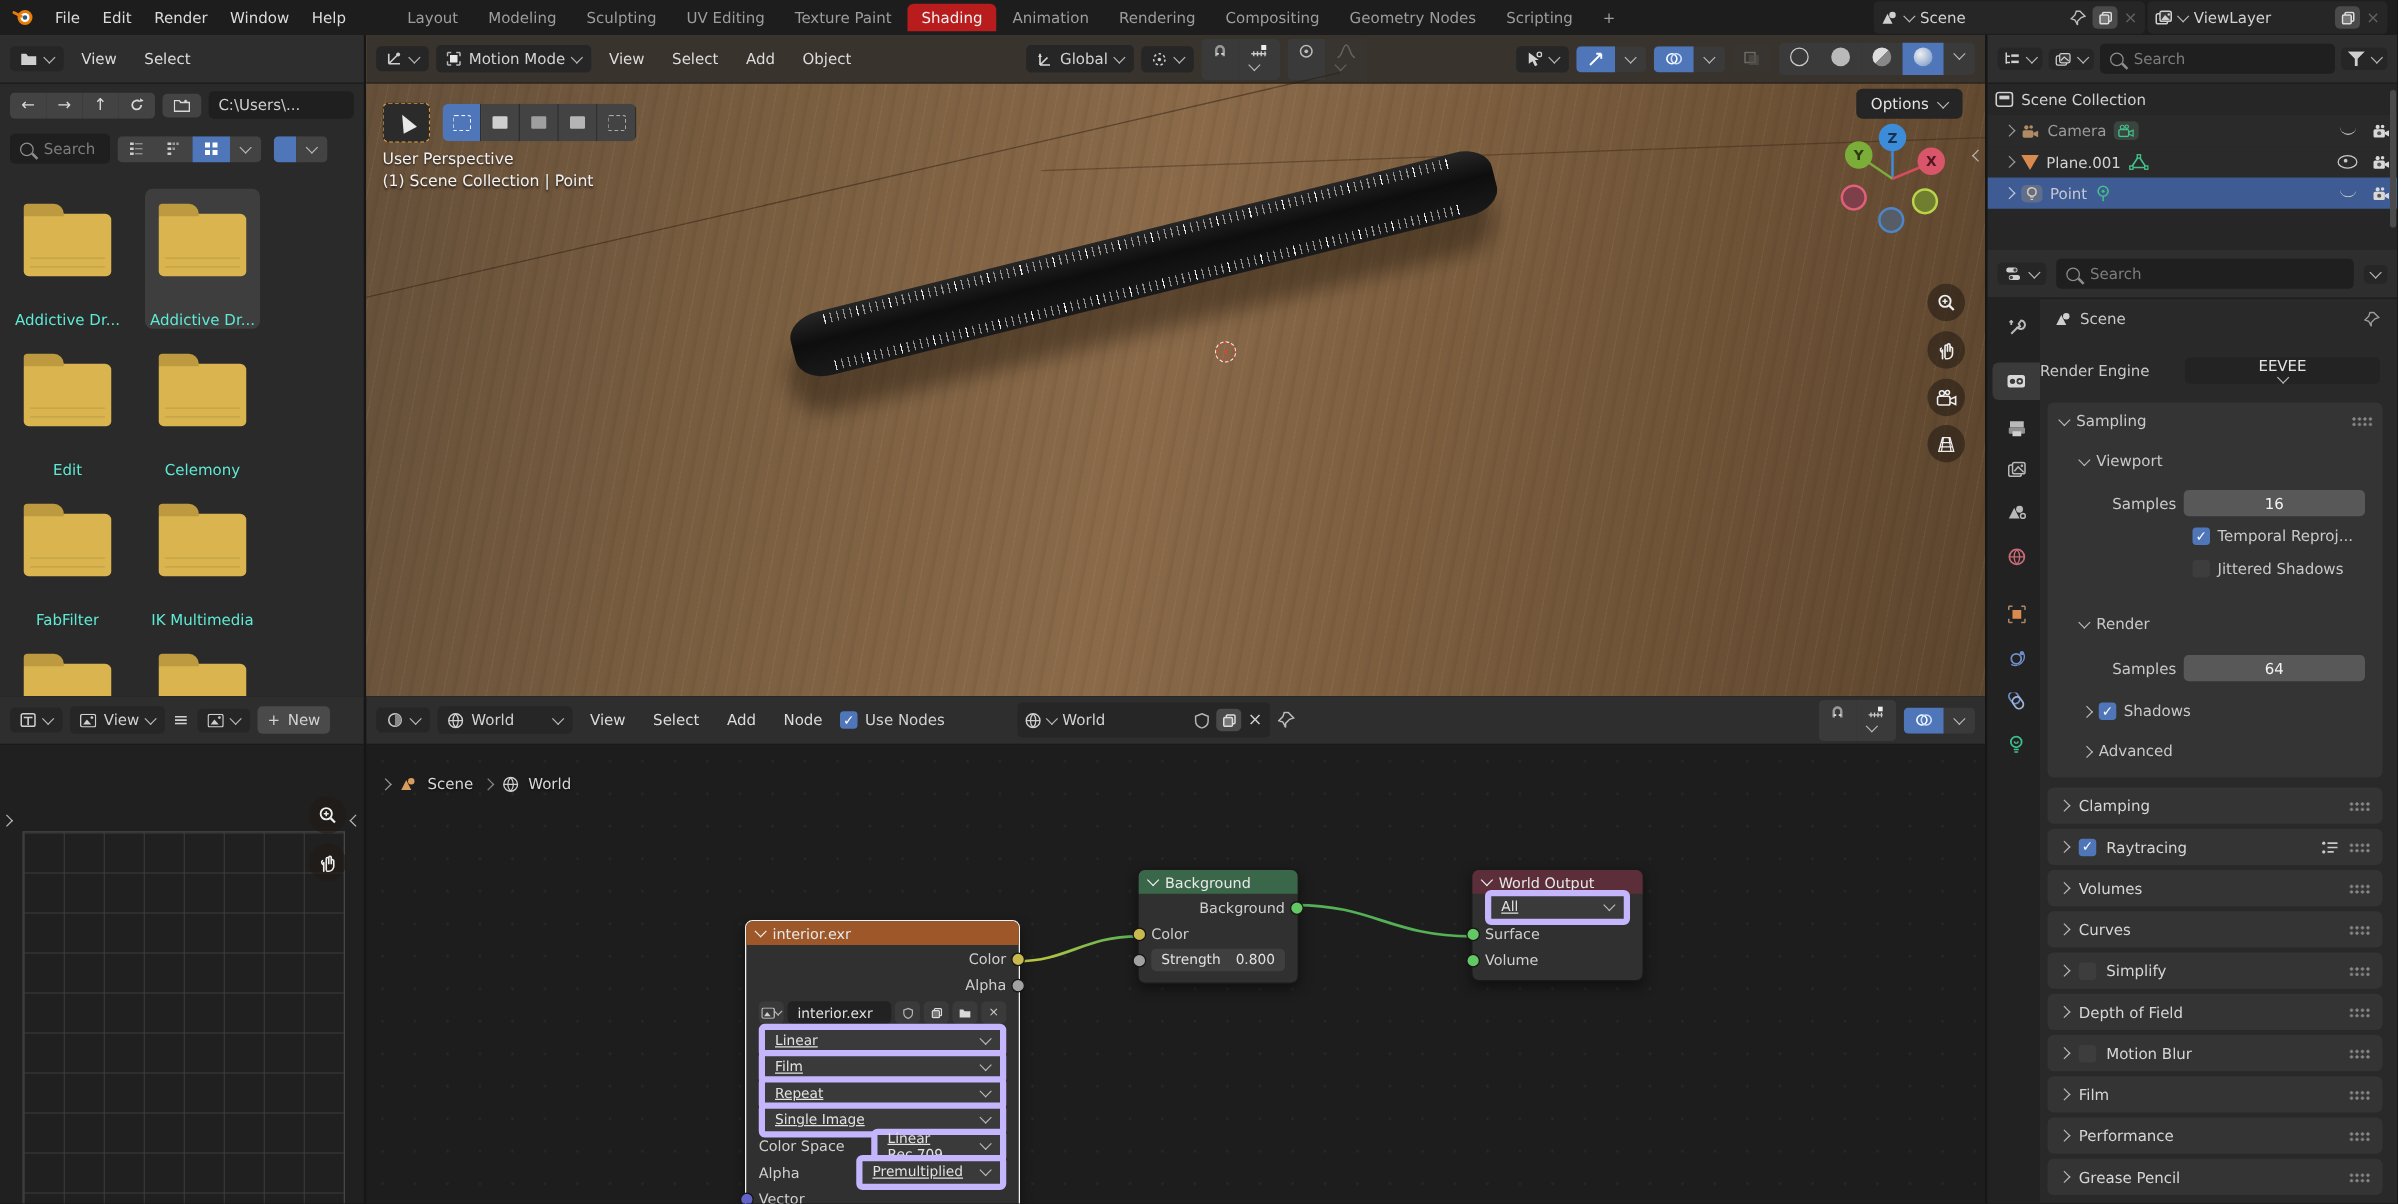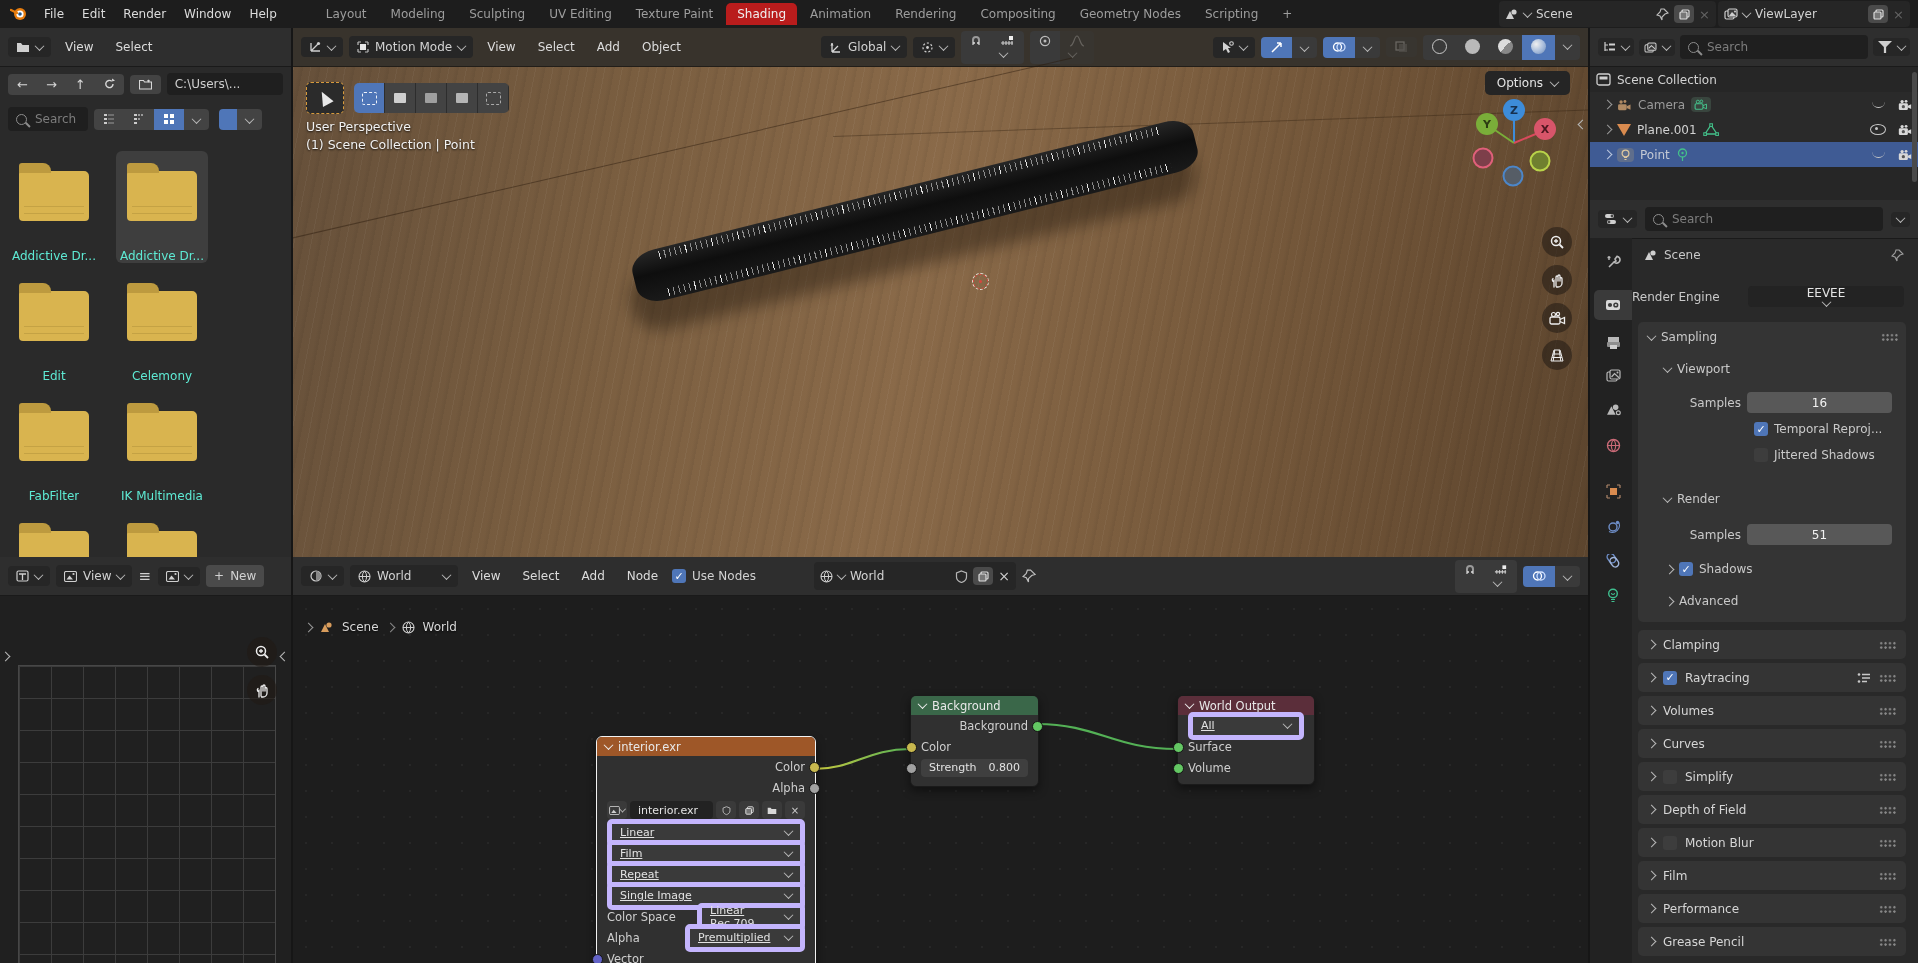--- a/index.html
+++ b/index.html
@@ -1025,21 +1025,21 @@
         <div class="prow" style="left:116px;top:126px;">
           <span class="chk off"></span>
           <span>Jittered Shadows</span>
         </div>
         <div class="prow" style="left:26px;top:170px;">
           <span class="cv"></span>
           <span>Render</span>
         </div>
         <div class="prow" style="left:10px;top:202px;right:14px;">
           <span style="flex:1;text-align:right;">Samples</span>
-          <span class="pval" style="width:145px;">51</span>
+          <span class="pval" style="width:145px;">64</span>
         </div>
         <div class="prow" style="left:28px;top:240px;">
           <span class="cv cr"></span>
           <span class="chk on">✓</span>
           <span>Shadows</span>
         </div>
         <div class="prow" style="left:28px;top:272px;">
           <span class="cv cr"></span>
           <span>Advanced</span>
         </div>

